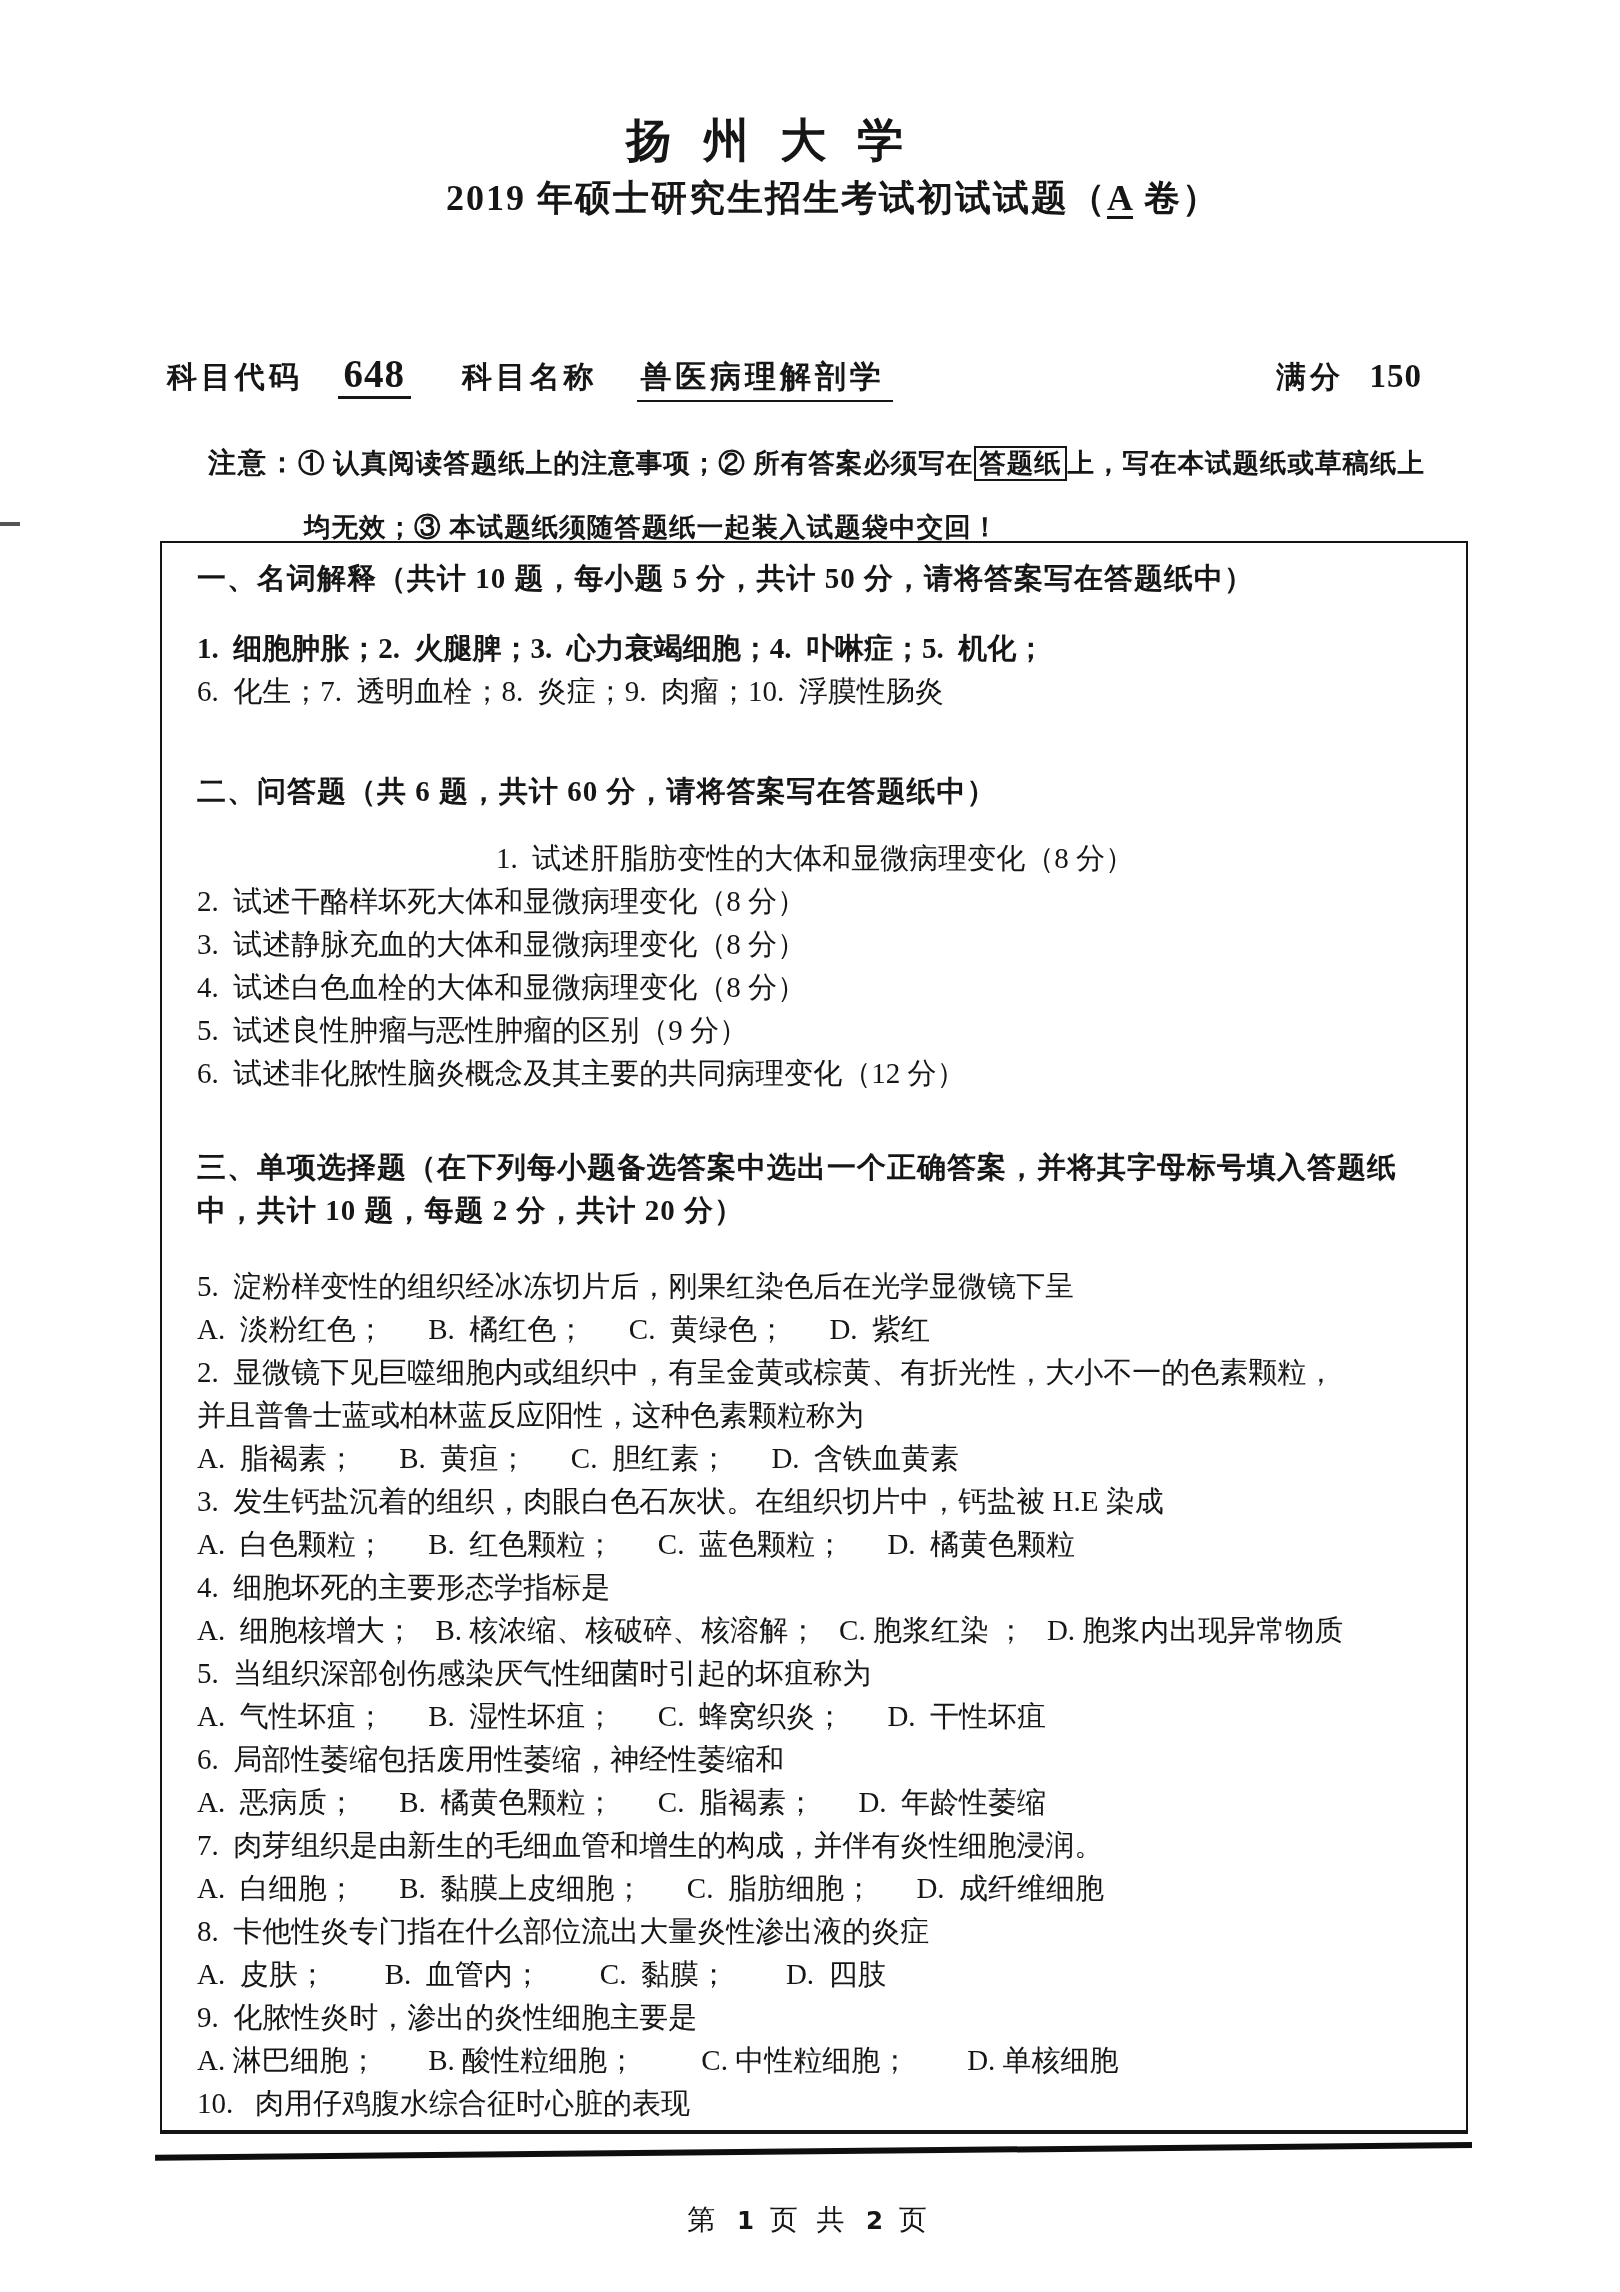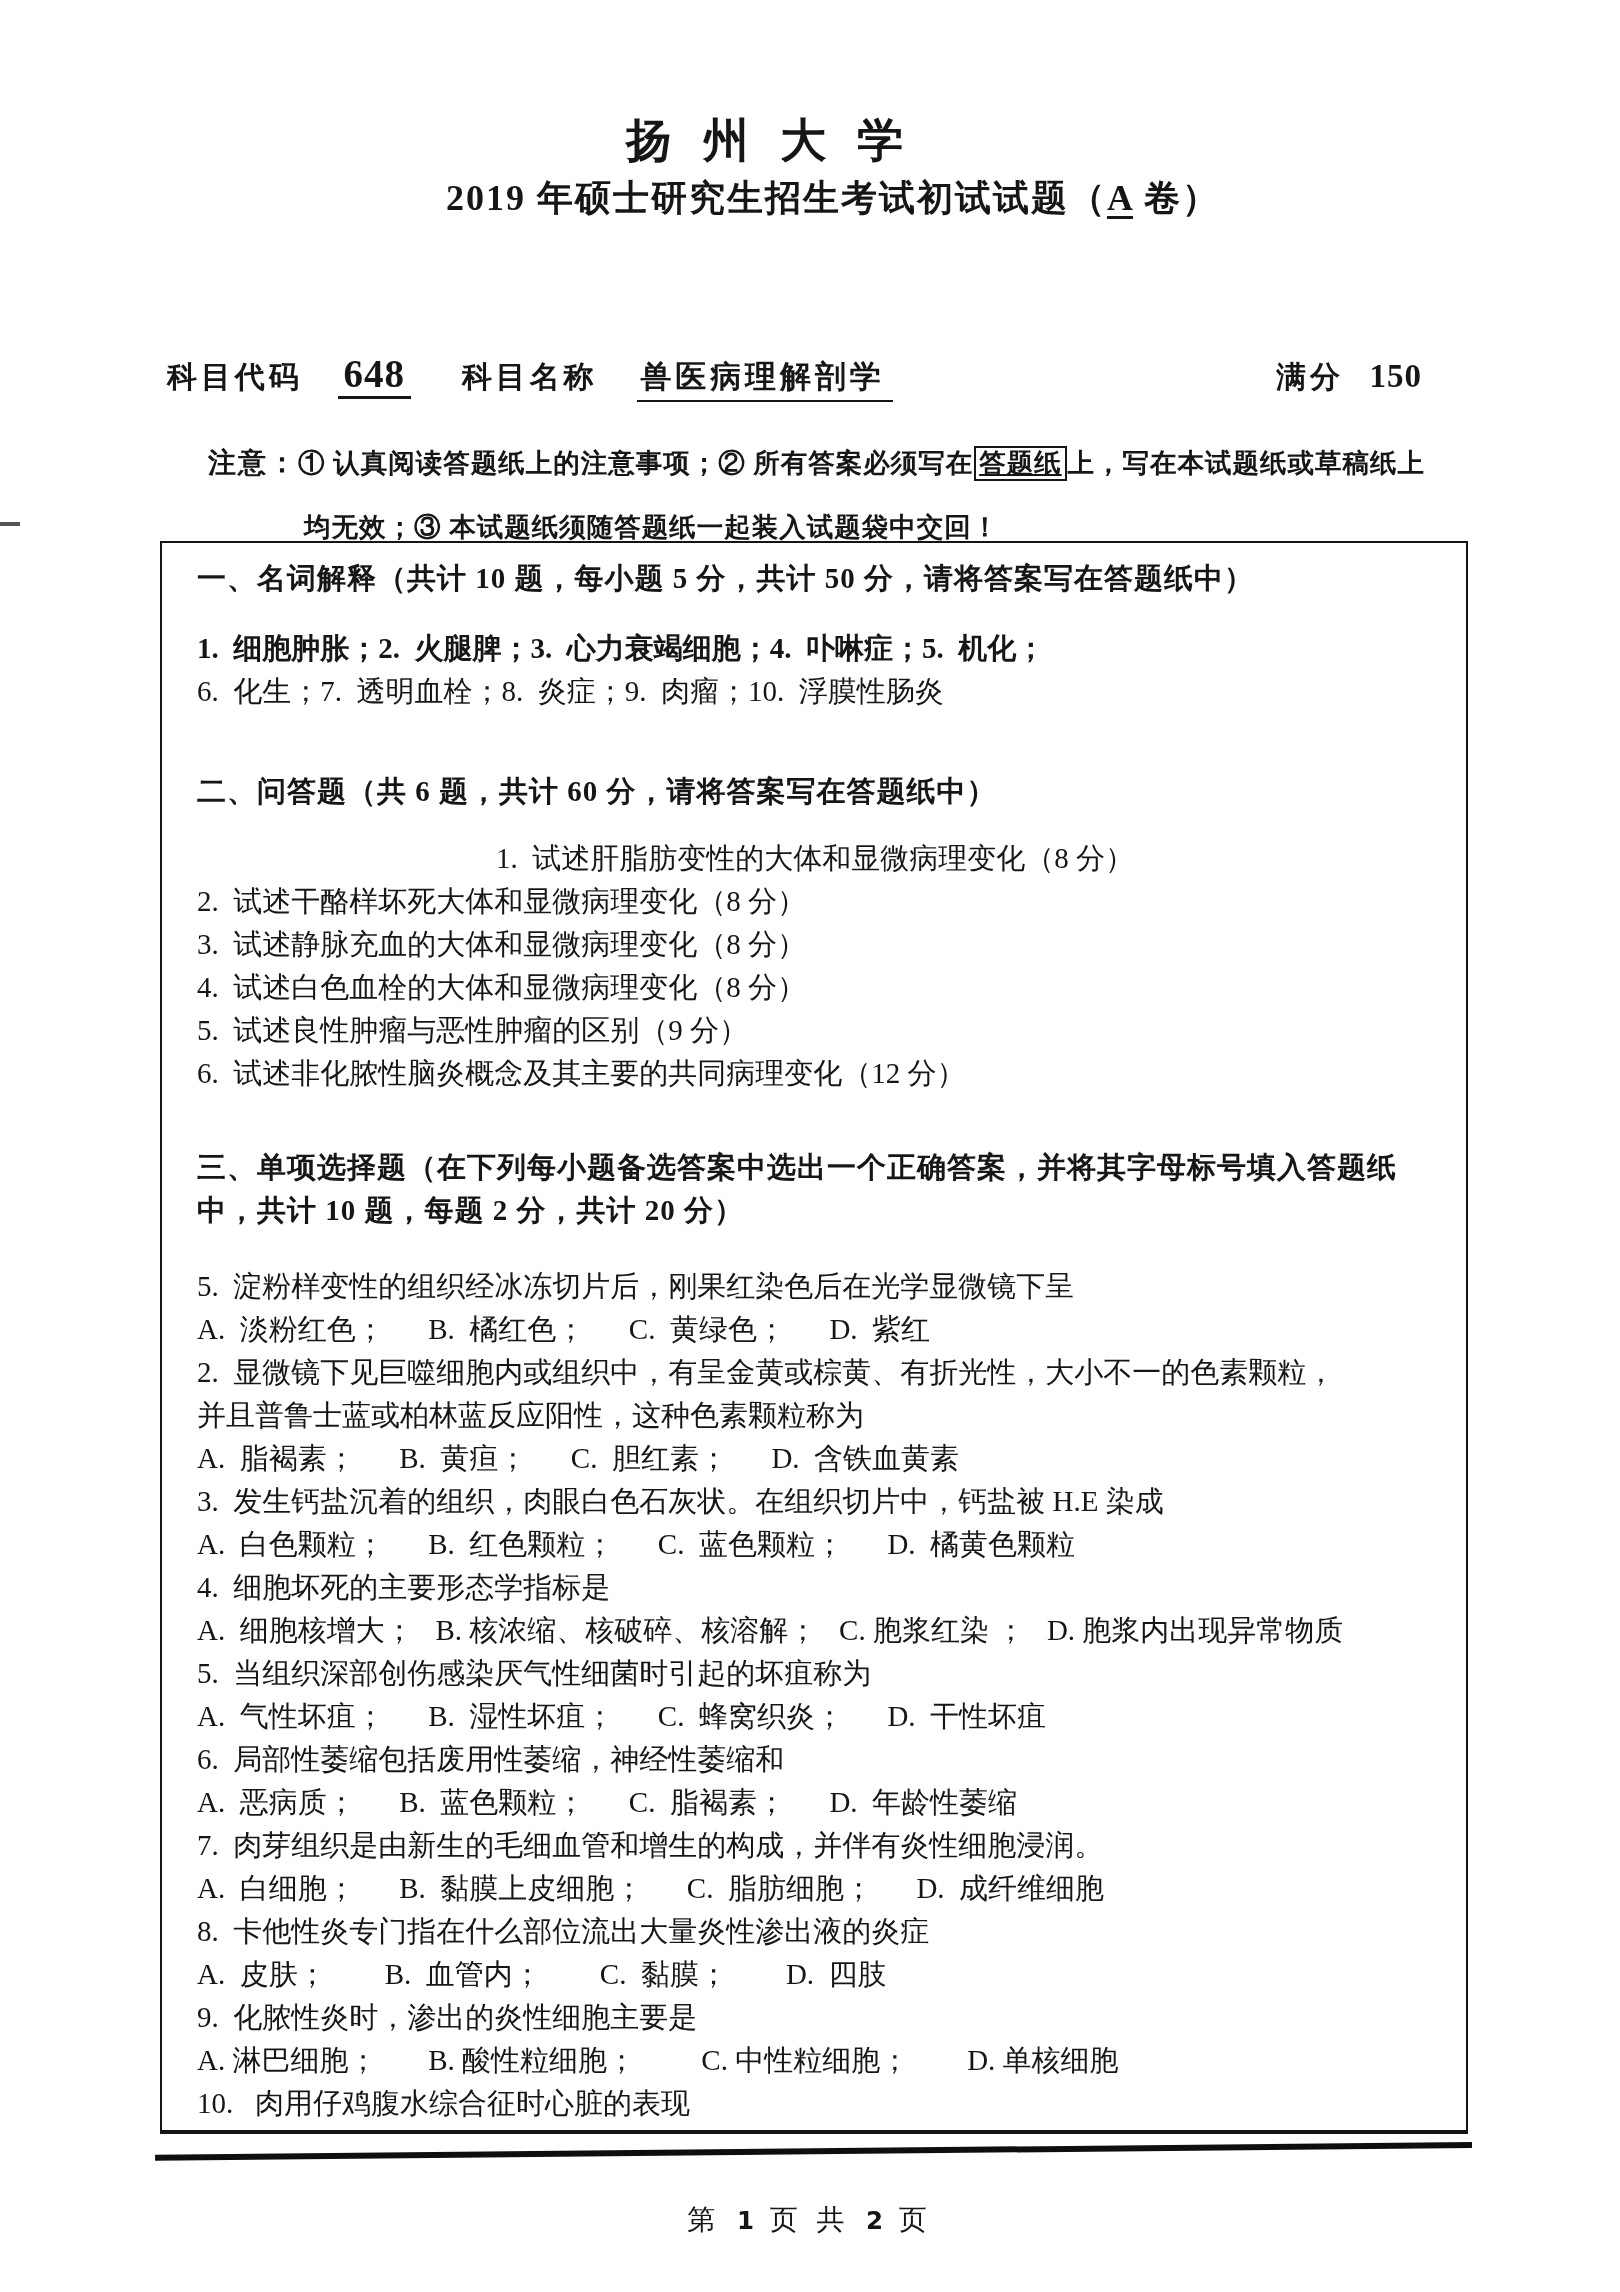--- a/index.html
+++ b/index.html
@@ -61,21 +61,20 @@
     font-size: 26.5px;
     font-weight: bold;
     letter-spacing: 1px;
     line-height: 39px;
   }
   .notice-label { font-size: 28px; letter-spacing: 2px; }
   .boxed-word {
     border: 2px solid #161616;
     padding: 0 2.9px 1px 2.9px;
     margin: 4px 1px;
-    text-decoration: underline;
   }
   .notice-line2 { margin-top: 24.5px; margin-left: 96px; }
   .question-box {
     position: absolute;
     top: 541px; left: 160px; width: 1308px; height: 1593px;
     border: 2.9px solid #141414;
     border-bottom-width: 4.9px;
     padding: 13.7px 33px 7.8px 35px;
     font-size: 29px;
     line-height: 43px;
@@ -162,21 +161,21 @@
     <p class="s3-line">2.  显微镜下见巨噬细胞内或组织中，有呈金黄或棕黄、有折光性，大小不一的色素颗粒，</p>
     <p class="s3-line">并且普鲁士蓝或柏林蓝反应阳性，这种色素颗粒称为</p>
     <p class="s3-line">A.  脂褐素；      B.  黄疸；      C.  胆红素；      D.  含铁血黄素</p>
     <p class="s3-line">3.  发生钙盐沉着的组织，肉眼白色石灰状。在组织切片中，钙盐被 H.E 染成</p>
     <p class="s3-line">A.  白色颗粒；      B.  红色颗粒；      C.  蓝色颗粒；      D.  橘黄色颗粒</p>
     <p class="s3-line">4.  细胞坏死的主要形态学指标是</p>
     <p class="s3-line">A.  细胞核增大；   B. 核浓缩、核破碎、核溶解；   C. 胞浆红染 ；   D. 胞浆内出现异常物质</p>
     <p class="s3-line">5.  当组织深部创伤感染厌气性细菌时引起的坏疽称为</p>
     <p class="s3-line">A.  气性坏疽；      B.  湿性坏疽；      C.  蜂窝织炎；      D.  干性坏疽</p>
     <p class="s3-line">6.  局部性萎缩包括废用性萎缩，神经性萎缩和</p>
-    <p class="s3-line">A.  恶病质；      B.  蓝色颗粒；      C.  脂褐素；      D.  年龄性萎缩</p>
+    <p class="s3-line">A.  恶病质；      B.  橘黄色颗粒；      C.  脂褐素；      D.  年龄性萎缩</p>
     <p class="s3-line">7.  肉芽组织是由新生的毛细血管和增生的构成，并伴有炎性细胞浸润。</p>
     <p class="s3-line">A.  白细胞；      B.  黏膜上皮细胞；      C.  脂肪细胞；      D.  成纤维细胞</p>
     <p class="s3-line">8.  卡他性炎专门指在什么部位流出大量炎性渗出液的炎症</p>
     <p class="s3-line">A.  皮肤；        B.  血管内；        C.  黏膜；        D.  四肢</p>
     <p class="s3-line">9.  化脓性炎时，渗出的炎性细胞主要是</p>
     <p class="s3-line">A. 淋巴细胞；       B. 酸性粒细胞；         C. 中性粒细胞；        D. 单核细胞</p>
     <p class="s3-line">10.   肉用仔鸡腹水综合征时心脏的表现</p>
   </div>
 
   <div class="scan-skew-line"></div>

